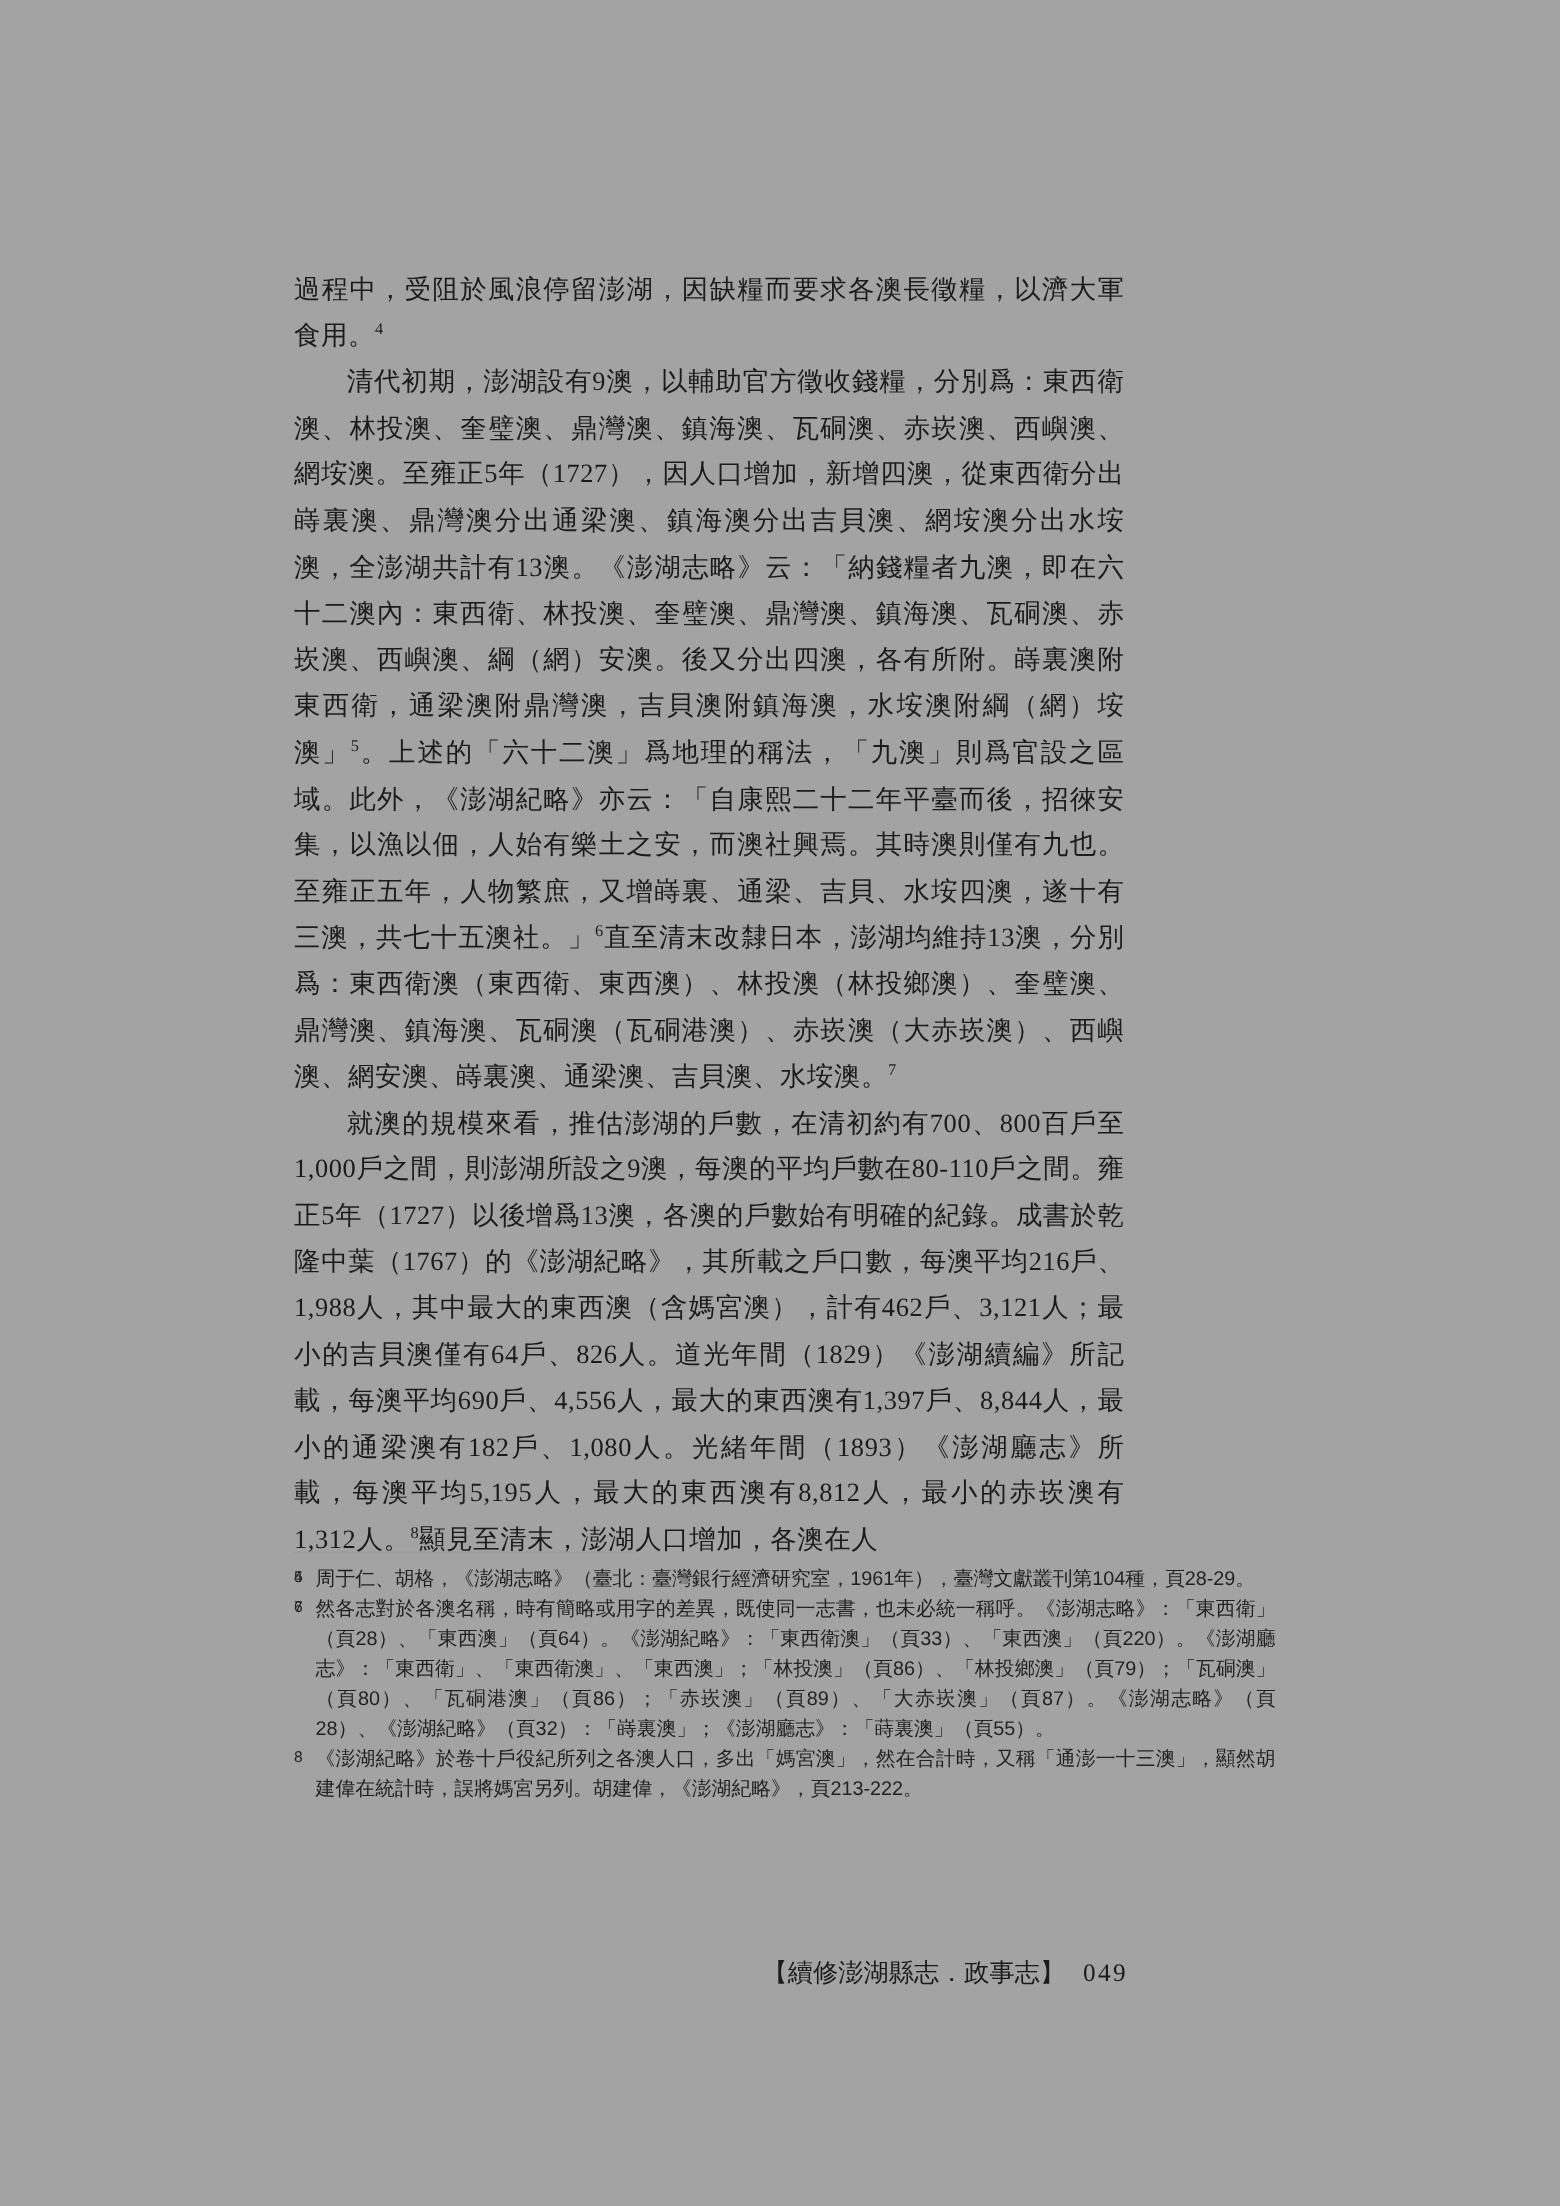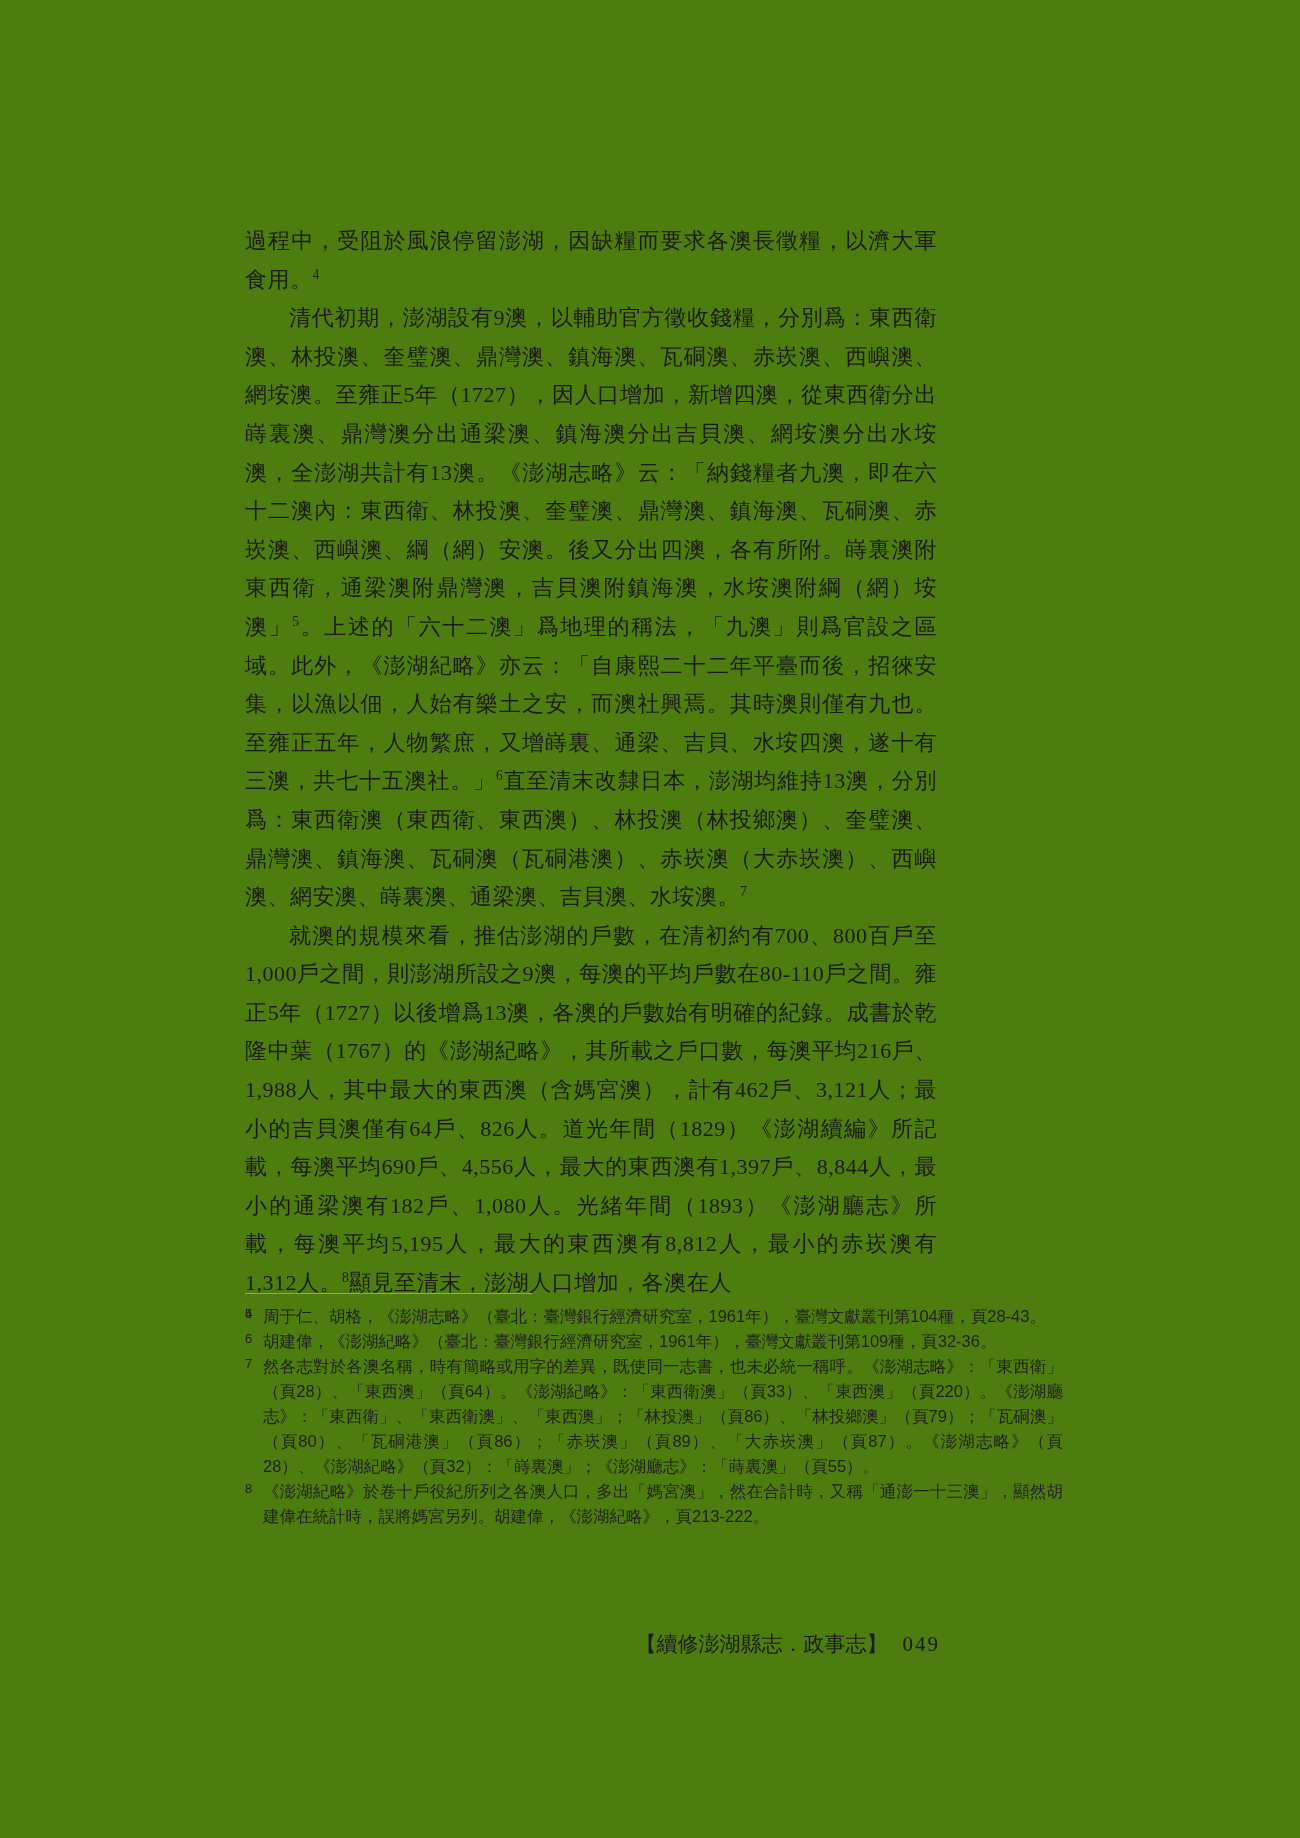--- a/index.html
+++ b/index.html
@@ -1,20 +1,20 @@
 <!DOCTYPE html>
 <html><head>
 <meta charset="utf-8">
 <style>
   html, body { margin: 0; padding: 0; background: #e8e8e8; }
   .page {
     position: relative;
     width: 1300px;
     height: 1838px;
-    background: #4d7c0f;
+    background: #a3a3a3;
     font-family: "Liberation Serif", "DejaVu Serif", serif;
     color: #1b1b1b;
     overflow: hidden;
     margin: 0 auto;
   }
   .body-text {
     position: absolute;
     left: 245px;
     top: 222px;
     width: 692px;
@@ -77,22 +77,22 @@
   <main class="body-text" id="body-container">
       <p class="para"><span>過程中，受阻於風浪停留澎湖，因缺糧而要求各澳長徵糧，以濟大軍食用。</span><sup>4</sup></p>
       <p class="para indent"><span>清代初期，澎湖設有9澳，以輔助官方徵收錢糧，分別爲：東西衛澳、林投澳、奎璧澳、鼎灣澳、鎮海澳、瓦硐澳、赤崁澳、西嶼澳、網垵澳。至雍正5年（1727），因人口增加，新增四澳，從東西衛分出嵵裏澳、鼎灣澳分出通梁澳、鎮海澳分出吉貝澳、網垵澳分出水垵澳，全澎湖共計有13澳。《澎湖志略》云：「納錢糧者九澳，即在六十二澳內：東西衛、林投澳、奎璧澳、鼎灣澳、鎮海澳、瓦硐澳、赤崁澳、西嶼澳、綱（網）安澳。後又分出四澳，各有所附。嵵裏澳附東西衛，通梁澳附鼎灣澳，吉貝澳附鎮海澳，水垵澳附綱（網）垵澳」</span><sup>5</sup><span>。上述的「六十二澳」爲地理的稱法，「九澳」則爲官設之區域。此外，《澎湖紀略》亦云：「自康熙二十二年平臺而後，招徠安集，以漁以佃，人始有樂土之安，而澳社興焉。其時澳則僅有九也。至雍正五年，人物繁庶，又增嵵裏、通梁、吉貝、水垵四澳，遂十有三澳，共七十五澳社。」</span><sup>6</sup><span>直至清末改隸日本，澎湖均維持13澳，分別爲：東西衛澳（東西衛、東西澳）、林投澳（林投鄉澳）、奎璧澳、鼎灣澳、鎮海澳、瓦硐澳（瓦硐港澳）、赤崁澳（大赤崁澳）、西嶼澳、網安澳、嵵裏澳、通梁澳、吉貝澳、水垵澳。</span><sup>7</sup></p>
       <p class="para indent"><span>就澳的規模來看，推估澎湖的戶數，在清初約有700、800百戶至1,000戶之間，則澎湖所設之9澳，每澳的平均戶數在80-110戶之間。雍正5年（1727）以後增爲13澳，各澳的戶數始有明確的紀錄。成書於乾隆中葉（1767）的《澎湖紀略》，其所載之戶口數，每澳平均216戶、1,988人，其中最大的東西澳（含媽宮澳），計有462戶、3,121人；最小的吉貝澳僅有64戶、826人。道光年間（1829）《澎湖續編》所記載，每澳平均690戶、4,556人，最大的東西澳有1,397戶、8,844人，最小的通梁澳有182戶、1,080人。光緒年間（1893）《澎湖廳志》所載，每澳平均5,195人，最大的東西澳有8,812人，最小的赤崁澳有1,312人。</span><sup>8</sup><span>顯見至清末，澎湖人口增加，各澳在人</span></p>
     </main>
 
   <section class="footnotes">
     <hr class="footnote-rule">
     <div id="footnotes-container">
         <div class="fn"><span class="fn-num">4</span></div>
-        <div class="fn"><span class="fn-num">5</span><span class="fn-text">周于仁、胡格，《澎湖志略》（臺北：臺灣銀行經濟研究室，1961年），臺灣文獻叢刊第104種，頁28-43。</span></div>
-        <div class="fn"><span class="fn-num">6</span><span class="fn-text">胡建偉，《澎湖紀略》（臺北：臺灣銀行經濟研究室，1961年），臺灣文獻叢刊第109種，頁32-36。</span></div>
+        <div class="fn"><span class="fn-num">5</span><span class="fn-text">周于仁、胡格，《澎湖志略》（臺北：臺灣銀行經濟研究室，1961年），臺灣文獻叢刊第104種，頁28-29。</span></div>
+        <div class="fn"><span class="fn-num">6</span></div>
         <div class="fn"><span class="fn-num">7</span><span class="fn-text">然各志對於各澳名稱，時有簡略或用字的差異，既使同一志書，也未必統一稱呼。《澎湖志略》：「東西衛」（頁28）、「東西澳」（頁64）。《澎湖紀略》：「東西衛澳」（頁33）、「東西澳」（頁220）。《澎湖廳志》：「東西衛」、「東西衛澳」、「東西澳」；「林投澳」（頁86）、「林投鄉澳」（頁79）；「瓦硐澳」（頁80）、「瓦硐港澳」（頁86）；「赤崁澳」（頁89）、「大赤崁澳」（頁87）。《澎湖志略》（頁28）、《澎湖紀略》（頁32）：「嵵裏澳」；《澎湖廳志》：「蒔裏澳」（頁55）。</span></div>
         <div class="fn"><span class="fn-num">8</span><span class="fn-text">《澎湖紀略》於卷十戶役紀所列之各澳人口，多出「媽宮澳」，然在合計時，又稱「通澎一十三澳」，顯然胡建偉在統計時，誤將媽宮另列。胡建偉，《澎湖紀略》，頁213-222。</span></div>
       </div>
   </section>
 
   <footer class="page-footer">
     <span class="footer-title">【續修澎湖縣志．政事志】</span><span class="footer-page">049</span>
   </footer>
 
 </div>

